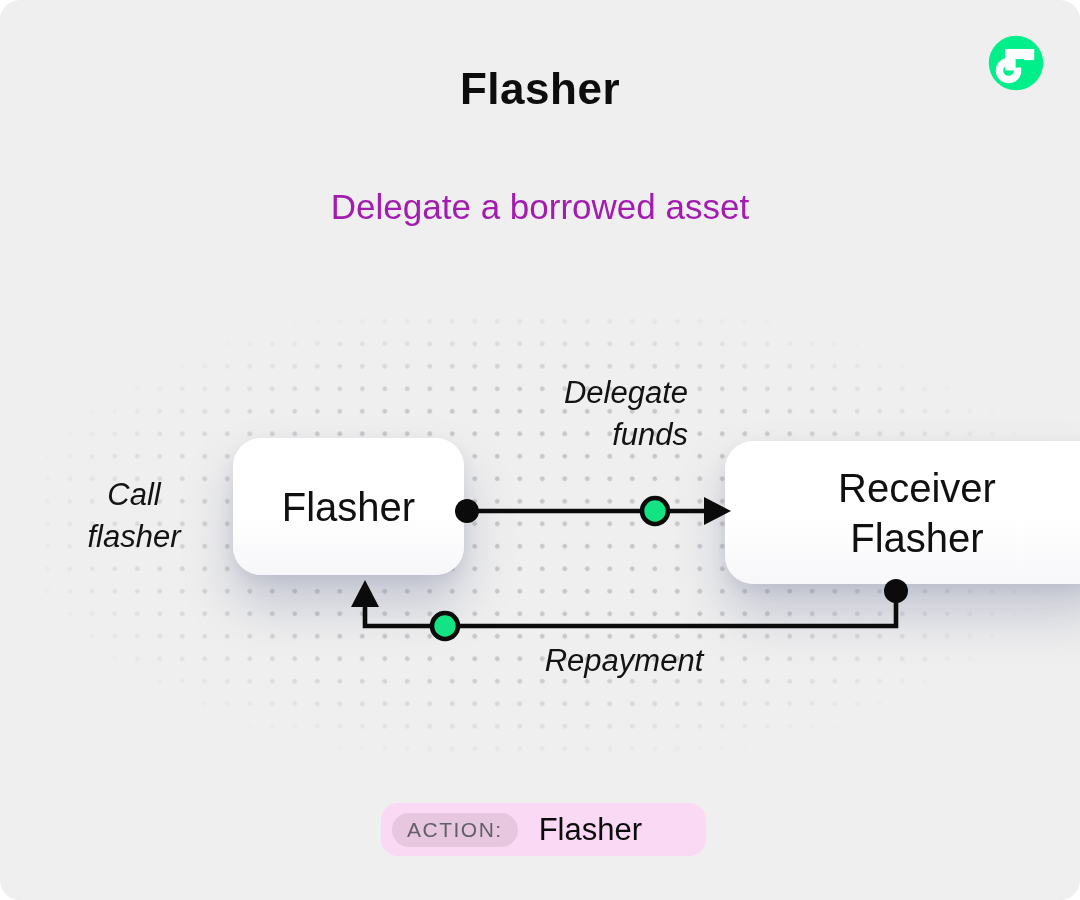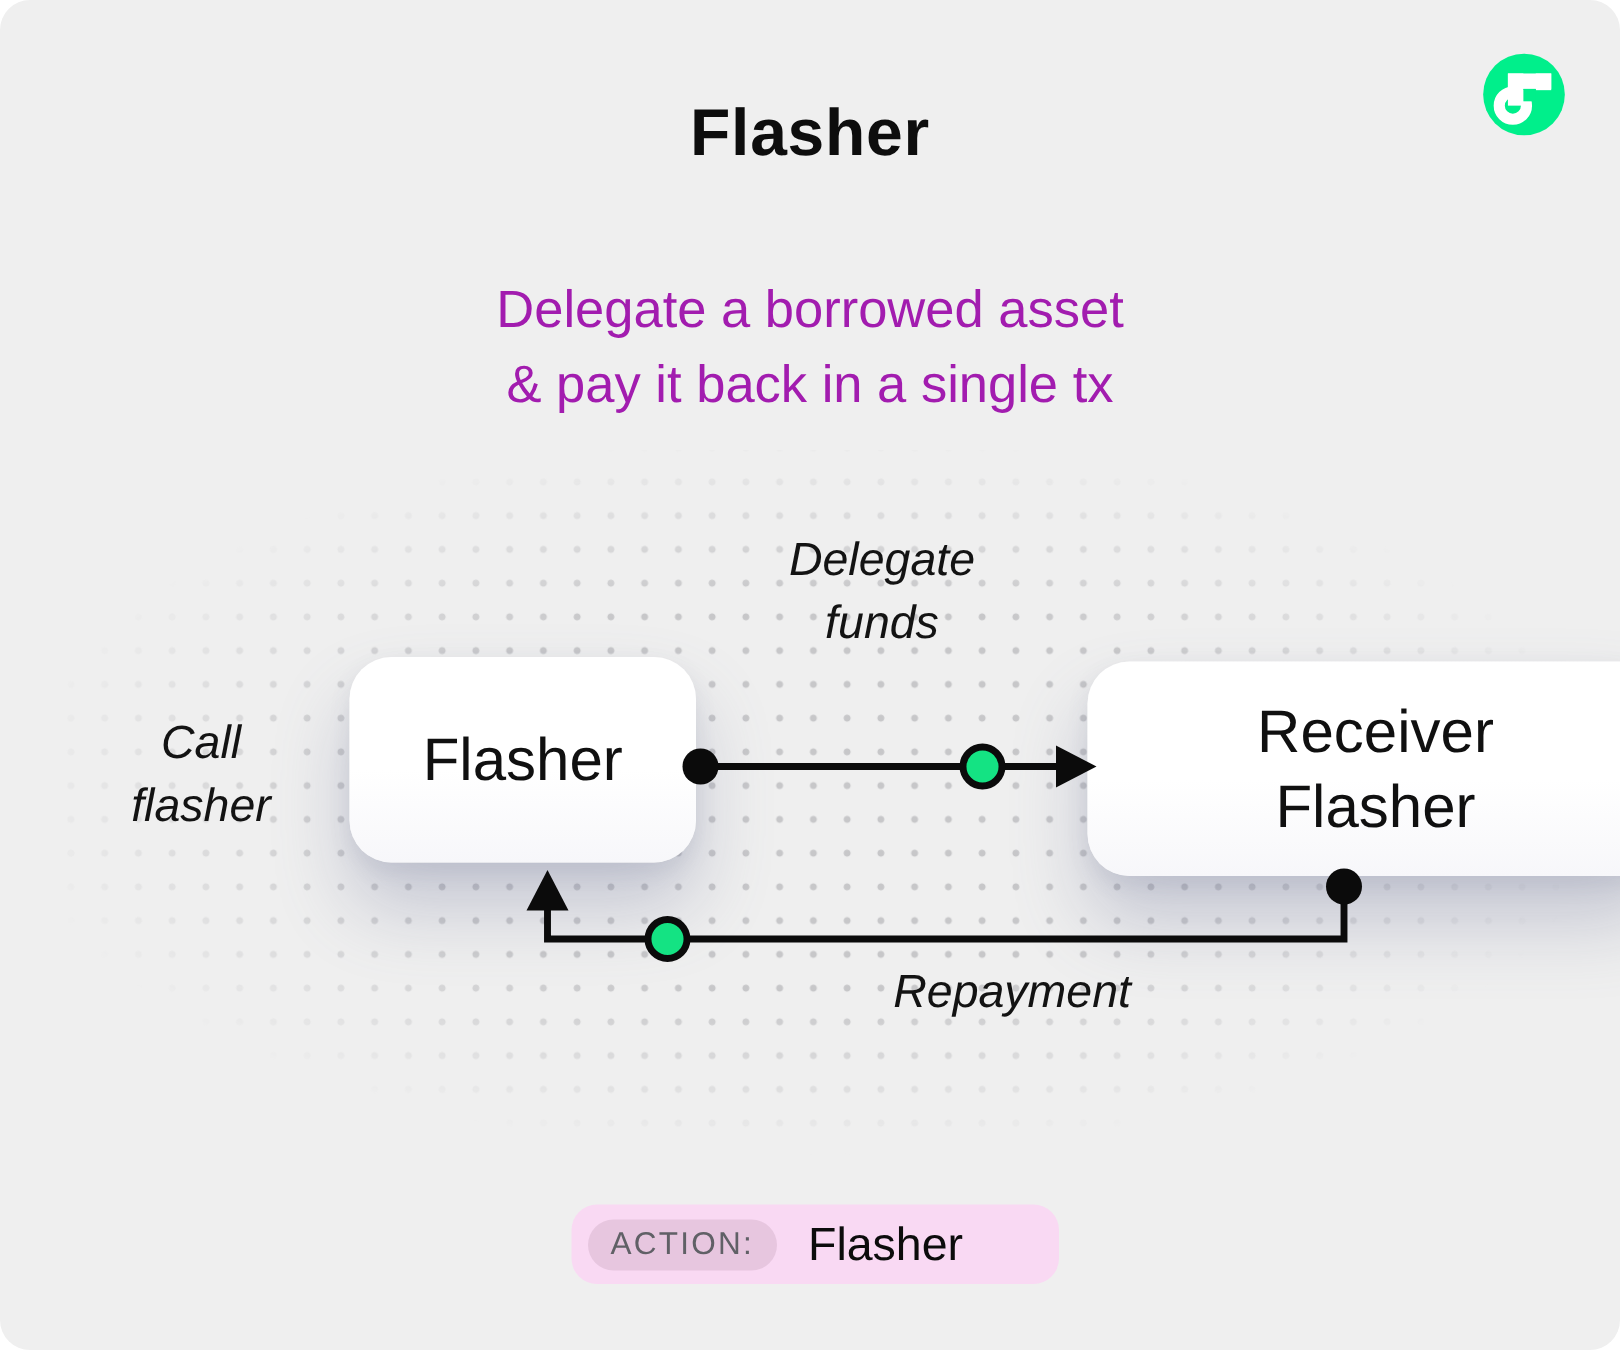--- a/index.html
+++ b/index.html
@@ -35,23 +35,23 @@
     box-shadow:0 30px 50px rgba(100,105,145,0.30),0 6px 14px rgba(80,85,120,0.10);
   }
   .node-flasher{left:233px;top:438px;width:231px;height:137px;}
   .node-receiver{left:725px;top:441px;width:384px;height:143px;}
   .node-label{font-size:40px;font-weight:400;color:#101010;text-align:center;line-height:50px;}
   
   .edge-label{
     position:absolute;text-align:center;font-style:italic;
     font-size:31px;line-height:42px;color:#131313;
   }
-  .lbl-delegate{left:488px;top:352px;width:200px;}
+  .lbl-delegate{left:488px;top:372px;width:200px;text-align:right;}
   .lbl-call{left:34px;top:474px;width:200px;font-style:italic;}
-  .lbl-repayment{left:454px;top:640px;width:300px;text-align:right;}
+  .lbl-repayment{left:474px;top:640px;width:300px;}
   
   .edges{position:absolute;left:0;top:0;width:1080px;height:900px;pointer-events:none;}
   
   .badge{
     position:absolute;left:381px;top:803px;width:325px;height:53px;
     background:#f9d9f3;border-radius:17px;
     display:flex;align-items:center;padding-left:11px;box-sizing:border-box;gap:21px;
   }
   .badge-label{
     background:#e7c6df;color:#606066;border-radius:999px;
@@ -60,21 +60,20 @@
   .badge-value{font-size:31px;color:#0c0c0c;}
 </style>
 </head>
 <body>
 
 <div class="canvas">
 
   <div class="title">Flasher</div>
   <div class="subtitle">
     <div>Delegate a borrowed asset</div>
-    <div>&amp; pay it back in a single tx</div>
   </div>
 
   <div class="logo">
     <svg width="66" height="66" viewBox="0 0 80 80">
       <circle cx="40" cy="40" r="33" fill="#00ef8b"></circle>
 
       <rect x="27" y="23" width="35" height="12.5" fill="#ffffff"></rect>
       <rect x="49.5" y="23" width="12.5" height="13.5" fill="#ffffff"></rect>
 
       <rect x="27" y="23" width="12.5" height="26" fill="#ffffff"></rect>

